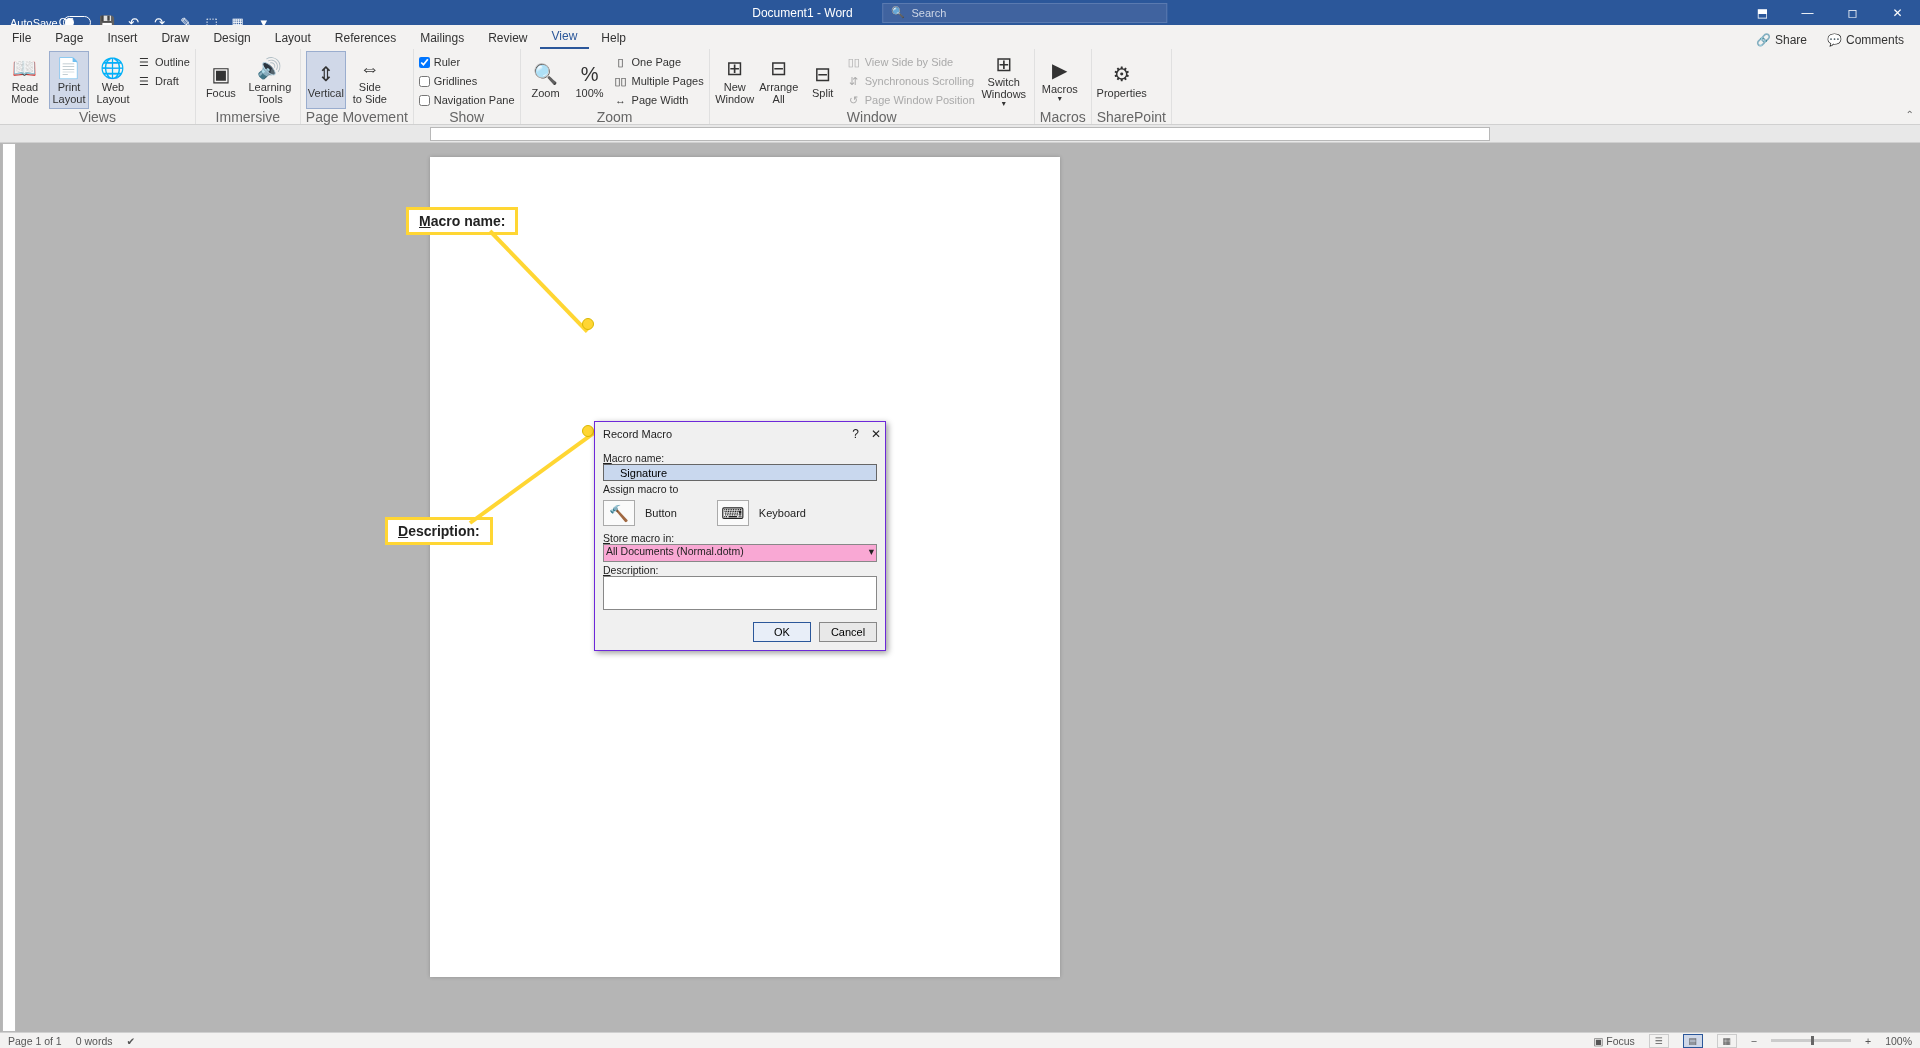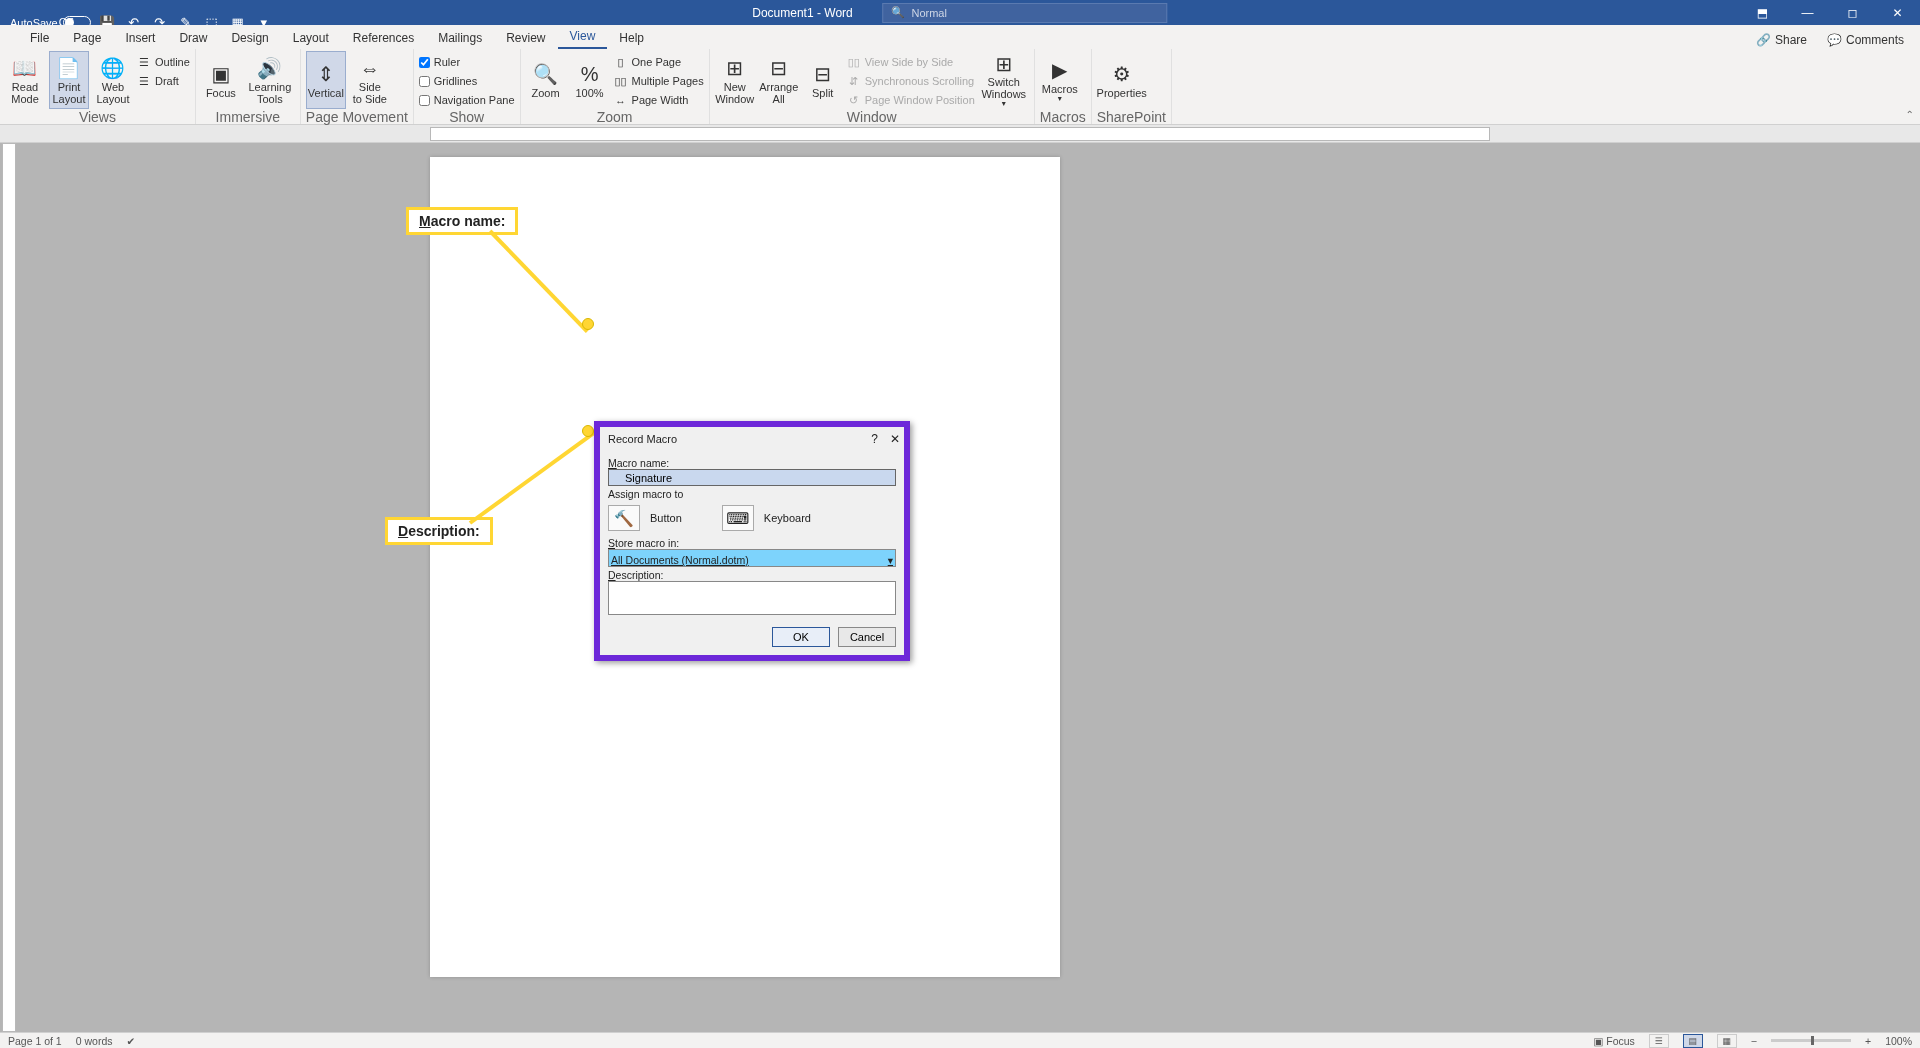--- a/index.html
+++ b/index.html
@@ -13,21 +13,21 @@
 .toggle::before { content: ""; position: absolute; width: 9px; height: 9px; background: #fff; border-radius: 50%; top: 1px; left: 1px; }
 .toggle-label { font-size: 11px; margin-left: -22px; color: #fff; pointer-events: none; position: relative; left: 17px; top: -1px;}
 .qat-icon { width: 18px; height: 18px; display: inline-flex; align-items: center; justify-content: center; font-size: 13px; cursor: pointer; }
 .titlebar .center { position: absolute; left: 50%; transform: translateX(-50%); display: flex; align-items: center; gap: 30px; }
 .doc-title { font-size: 12px; }
 .searchbox { width: 285px; height: 20px; background: #40639f; border: 1px solid #5a7ab0; display: flex; align-items: center; padding: 0 8px; gap: 6px; font-size: 11px; color: #cdd6e6; }
 .titlebar .right { position: absolute; right: 0; display: flex; align-items: center; height: 100%; }
 .win-btn { width: 45px; height: 25px; display: flex; align-items: center; justify-content: center; font-size: 12px; cursor: pointer; }
 
 
-.ribbon-tabs { height: 24px; background: #f3f2f1; display: flex; align-items: flex-end; padding-left: 18px; position: relative; font-size: 12px; }
+.ribbon-tabs { height: 24px; background: #f3f2f1; display: flex; align-items: flex-end; padding-left: 0; position: relative; font-size: 12px; }
 .tab { padding: 4px 12px; cursor: pointer; color: #333; }
 .tab.active { color: #2b579a; border-bottom: 2px solid #2b579a; font-weight: 400; }
 .ribbon-tabs .right { position: absolute; right: 10px; display: flex; gap: 8px; align-items: center; font-size: 12px; color: #333; }
 .share-btn, .comments-btn { display: flex; align-items: center; gap: 4px; padding: 2px 6px; cursor: pointer; }
 
 
 .ribbon { height: 76px; background: #f3f2f1; border-bottom: 1px solid #d0d0d0; display: flex; font-size: 11px; color: #333; position: relative; }
 .group { border-right: 1px solid #e0e0e0; display: flex; flex-direction: column; justify-content: space-between; padding: 2px 5px 0; }
 .group-items { display: flex; align-items: flex-start; gap: 4px; flex: 1; }
 .group-label { text-align: center; font-size: 14px; color: #666; padding-bottom: 1px; }
@@ -52,32 +52,32 @@
 .ruler-v { position: absolute; left: 2px; top: 0; width: 14px; bottom: 0; background: #fff; border: 1px solid #b8b8b8; }
 .page { position: absolute; left: 430px; top: 14px; width: 630px; height: 820px; background: #fff; box-shadow: 0 0 4px rgba(0,0,0,0.2); }
 
 
 .callout { position: absolute; background: #fff; border: 3px solid #ffd633; padding: 3px 10px; font-size: 14px; font-weight: 600; color: #222; }
 .callout .ul { text-decoration: underline; }
 .line { position: absolute; background: #ffd633; height: 4px; transform-origin: left center; }
 .dot { position: absolute; width: 12px; height: 12px; background: #ffd633; border-radius: 50%; border: 1px solid #dab700; }
 
 
-.dialog { position: absolute; left: 594px; top: 278px; width: 316px; background: #f0f0f0; border: 6px solid #6d28d9; box-shadow: 2px 2px 6px rgba(0,0,0,0.4); font-size: 11px; color: #222; }
+.dialog { position: absolute; left: 594px; top: 278px; width: 292px; background: #f0f0f0; border: 1px solid #6d28d9; box-shadow: 2px 2px 6px rgba(0,0,0,0.4); font-size: 11px; color: #222; }
 .dlg-title { height: 24px; display: flex; align-items: center; padding: 0 8px; font-size: 11px; position: relative; }
 .dlg-title .btns { position: absolute; right: 4px; display: flex; gap: 12px; font-size: 12px; }
 .dlg-body { padding: 4px 8px 8px; }
 .dlg-label { font-size: 10.5px; margin-top: 2px; }
 .dlg-label .ul { text-decoration: underline; }
 .dlg-input { width: 100%; height: 17px; border: 1px solid #888; background: #fff; font-size: 11px; padding: 0 16px; }
 .dlg-input.sel { background: #c9d8ee; border: 1px solid #666; }
 .assign-row { display: flex; gap: 40px; margin: 5px 0 6px; }
 .assign-item { display: flex; align-items: center; gap: 10px; cursor: pointer; }
 .assign-icon { width: 32px; height: 26px; border: 1px solid #aaa; background: #fafafa; display: flex; align-items: center; justify-content: center; font-size: 16px; }
-.dlg-select { width: 100%; height: 18px; border: 1px solid #888; background: #7dd3fc; font-size: 10.5px; padding: 0 2px; display: flex; align-items: flex-end; justify-content: space-between; text-decoration: underline; }
+.dlg-select { width: 100%; height: 18px; border: 1px solid #888; background: #f9a8d4; font-size: 10.5px; padding: 0 2px; display: flex; align-items: flex-start; justify-content: space-between; }
 .dlg-textarea { width: 100%; height: 34px; border: 1px solid #888; background: #fff; resize: none; font-size: 11px; }
 .dlg-buttons { display: flex; justify-content: flex-end; gap: 8px; margin-top: 10px; }
 .dlg-btn { width: 58px; height: 20px; border: 1px solid #888; background: #e8e8e8; font-size: 11px; cursor: pointer; }
 .dlg-btn.primary { border: 1px solid #2b579a; background: #e8eef8; }
 
 
 .statusbar { position: absolute; bottom: 0; left: 0; right: 0; height: 16px; background: #f3f2f1; border-top: 1px solid #d0d0d0; display: flex; align-items: center; font-size: 10.5px; color: #555; padding: 0 8px; justify-content: space-between; }
 .statusbar .left, .statusbar .right { display: flex; align-items: center; gap: 14px; }
 .view-btn { width: 20px; height: 14px; border: 1px solid #ccc; display: inline-flex; align-items: center; justify-content: center; font-size: 9px; cursor: pointer; }
 .view-btn.active { background: #d0d8e8; border-color: #2b579a; }
@@ -98,21 +98,21 @@
     <span class="qat-icon">↷</span>
     <span class="qat-icon">✎</span>
     <span class="qat-icon">⬚</span>
     <span class="qat-icon">▦</span>
     <span class="qat-icon">▾</span>
   </div>
   <div class="center">
     <span class="doc-title">Document1 - Word</span>
     <div class="searchbox">
       <span>🔍</span>
-      <span>Normal</span>
+      <span>Search</span>
     </div>
   </div>
   <div class="right">
     <span class="win-btn">⬒</span>
     <span class="win-btn">—</span>
     <span class="win-btn">◻</span>
     <span class="win-btn">✕</span>
   </div>
 </div>
 

